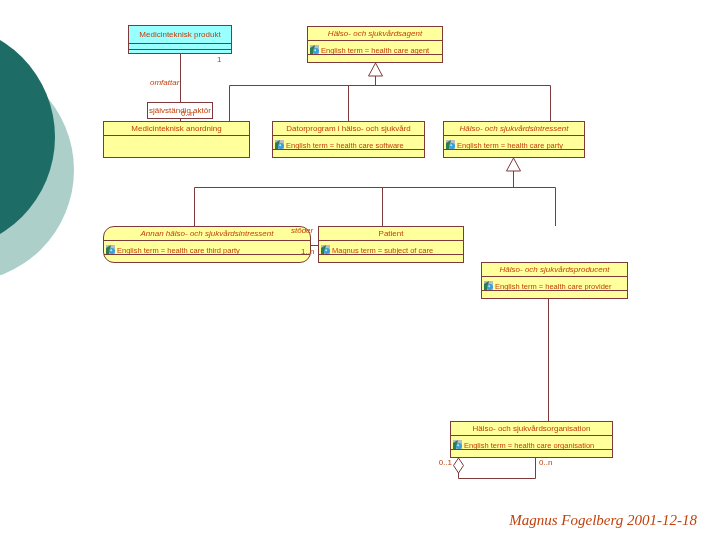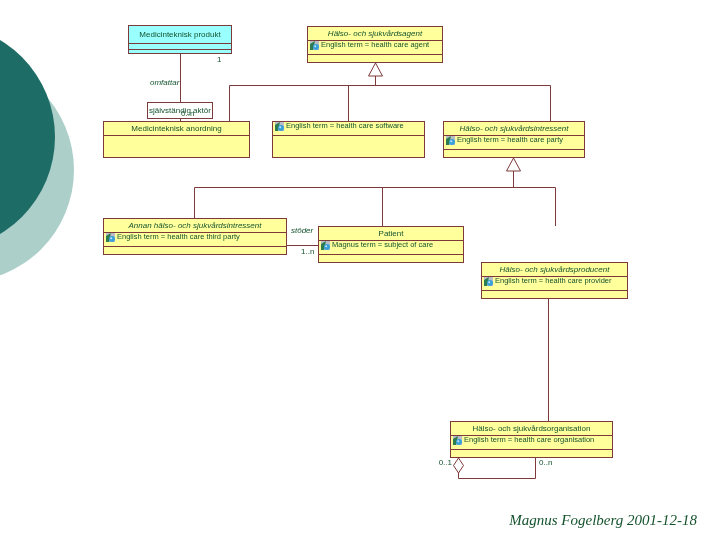--- a/index.html
+++ b/index.html
@@ -1,36 +1,36 @@
 <!DOCTYPE html>
 <html><head>
 <meta charset="utf-8">
 <style>
   html,body{margin:0;padding:0;background:#888;}
   #slide{
     position:relative;width:720px;height:540px;background:#ffffff;
-    overflow:hidden;font-family:"Liberation Sans",sans-serif;color:#14532d;
+    overflow:hidden;font-family:"Liberation Sans",sans-serif;color:#c2410c;
   }
   .circle{position:absolute;border-radius:50%;}
   #circle-light{left:-150px;top:58px;width:224px;height:224px;background:#accfc9;}
   #circle-dark{left:-171px;top:24px;width:226px;height:226px;background:#1e6c66;}
 
   svg.overlay{position:absolute;left:0;top:0;pointer-events:none;}
 
   .cls{
     position:absolute;background:#ffff9c;border:1px solid #7e3a3a;
     box-sizing:border-box;font-size:8px;line-height:1;
   }
   .cls .t{
     height:13px;display:flex;align-items:center;justify-content:center;
     border-bottom:1px solid #7e3a3a;white-space:nowrap;overflow:hidden;
   }
   .cls.abstract .t{font-style:italic;}
   .cls .term{
-    height:13px;display:flex;align-items:flex-start;gap:2px;padding:0 1px 0 2px;
+    height:13px;display:flex;align-items:flex-end;gap:2px;padding:0 1px 0 2px;
     border-bottom:1px solid #7e3a3a;font-size:7.5px;white-space:nowrap;overflow:hidden;
   }
   .cls .thin{height:5px;border-top:1px solid #7e3a3a;}
   #cls-produkt{background:#99ffff;}
   #cls-produkt .t{height:17px;border-bottom:none;}
 
   .lbl{position:absolute;font-size:8px;line-height:1;white-space:nowrap;}
   .lbl.it{font-style:italic;}
   #role-box{
     position:absolute;left:147px;top:54px;width:66px;height:17px;
@@ -105,20 +105,21 @@
         </svg>
       <span>English term = health care agent</span>
     </div>
   </div>
 
   <div class="cls" style="left:103px;top:121px;width:147px;height:37px;">
     <div class="t">Medicinteknisk anordning</div>
   </div>
 
   <div class="cls" style="left:272px;top:121px;width:153px;height:37px;">
+    <div class="t">Datorprogram i hälso- och sjukvård</div>
     <div class="term">
       <svg class="ticon" width="9" height="9">
           <rect width="9" height="9" fill="#b9bec6"></rect>
           <path d="M0 9 L0 3 L5 0 L3 9 Z" fill="#2e7d4f"></path>
           <circle cx="6" cy="6" r="3" fill="#3aa0d8"></circle>
           <circle cx="5.2" cy="5.2" r="1" fill="#bfe6f7"></circle>
         </svg>
       <span>English term = health care software</span>
     </div>
   </div>
@@ -129,21 +130,21 @@
       <svg class="ticon" width="9" height="9">
           <rect width="9" height="9" fill="#b9bec6"></rect>
           <path d="M0 9 L0 3 L5 0 L3 9 Z" fill="#2e7d4f"></path>
           <circle cx="6" cy="6" r="3" fill="#3aa0d8"></circle>
           <circle cx="5.2" cy="5.2" r="1" fill="#bfe6f7"></circle>
         </svg>
       <span>English term = health care party</span>
     </div>
   </div>
 
-  <div class="cls abstract" style="left:103px;top:218px;width:184px;height:37px;">
+  <div class="cls abstract" style="left:103px;top:226px;width:208px;height:37px;border-radius:11px;">
     <div class="t">Annan hälso- och sjukvårdsintressent</div>
     <div class="term">
       <svg class="ticon" width="9" height="9">
           <rect width="9" height="9" fill="#b9bec6"></rect>
           <path d="M0 9 L0 3 L5 0 L3 9 Z" fill="#2e7d4f"></path>
           <circle cx="6" cy="6" r="3" fill="#3aa0d8"></circle>
           <circle cx="5.2" cy="5.2" r="1" fill="#bfe6f7"></circle>
         </svg>
       <span>English term = health care third party</span>
     </div>

